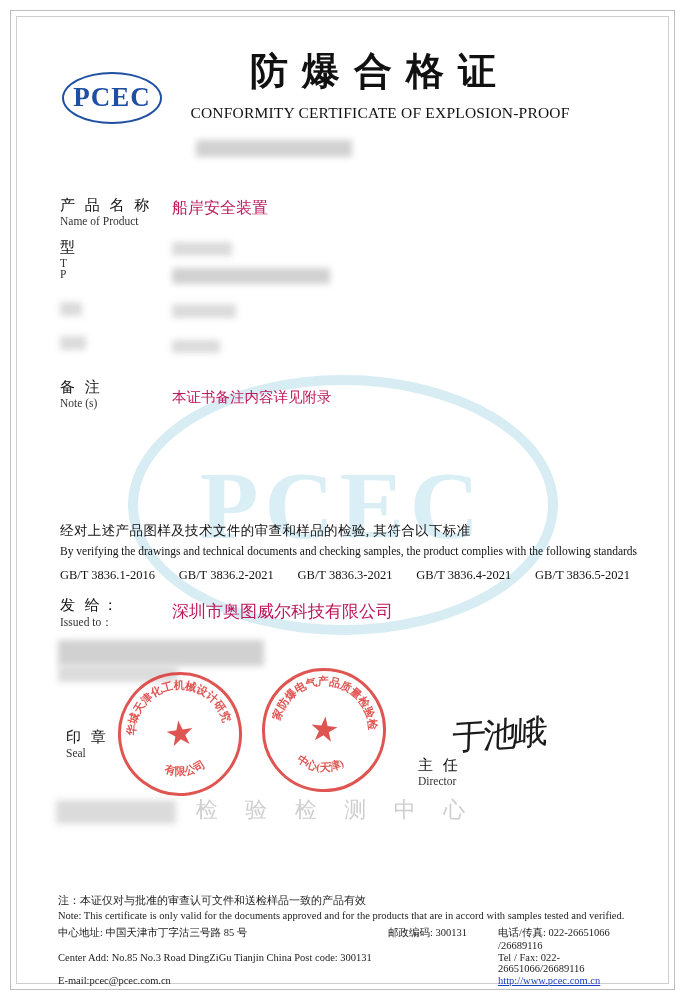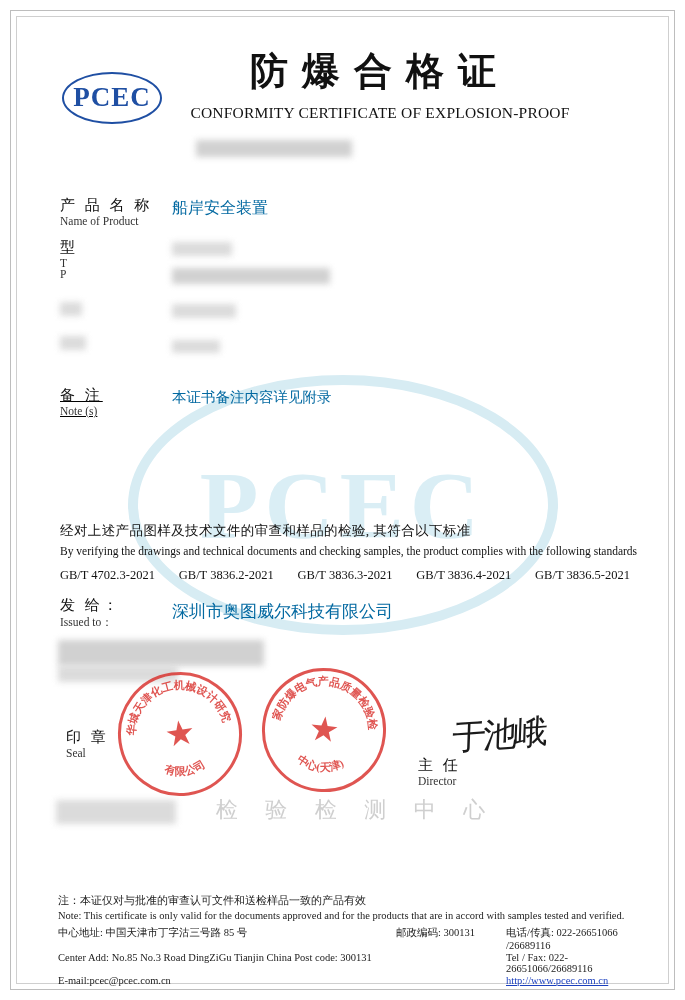--- a/index.html
+++ b/index.html
@@ -142,21 +142,21 @@
   }
   .lbl-en {
     font-family: "Liberation Serif", serif;
     font-size: 11.5px;
     color: #333;
     white-space: nowrap;
   }
   .val-cn {
     font-family: "Liberation Serif", serif;
     font-size: 16px;
-    color: #0369a1;
+    color: #be185d;
     white-space: nowrap;
   }
 
   
   .verify-cn {
     position: absolute;
     left: 60px;
     top: 522px;
     font-family: "Liberation Serif", serif;
     font-size: 13.5px;
@@ -239,21 +239,21 @@
     font-size: 34px;
     color: #1b1b1b;
     transform: rotate(-4deg) skewX(-6deg);
     z-index: 4;
     letter-spacing: -3px;
   }
 
   
   .faded-bottom {
     position: absolute;
-    left: 116px;
+    left: 96px;
     top: 795px;
     width: 480px;
     text-align: center;
     font-family: "Liberation Serif", serif;
     font-size: 22px;
     letter-spacing: 11px;
     color: #cfcfcf;
     z-index: 2;
     filter: blur(0.6px);
   }
@@ -277,21 +277,21 @@
     font-size: 10.5px;
     margin-bottom: 5px;
   }
   .footer .f-row {
     display: flex;
     font-family: "Liberation Serif", serif;
     font-size: 10.5px;
     margin-bottom: 1px;
   }
   .footer .f-row .c1 { width: 330px; }
-  .footer .f-row .c2 { width: 110px; margin-left: 8px; }
+  .footer .f-row .c2 { width: 110px; }
   .footer .f-row .c3 { flex: 1; }
   .footer a, .footer .link {
     color: #1a3fbf;
     text-decoration: underline;
   }
 </style>
 </head>
 <body>
 
 <div class="page">
@@ -325,31 +325,31 @@
     <div class="lbl-en">P</div>
   </div>
   <div class="redact" style="left:172px; top:268px; width:158px; height:16px;"></div>
 
   <div class="redact light" style="left:60px; top:302px; width:22px; height:14px;"></div>
   <div class="redact light" style="left:172px; top:304px; width:64px; height:14px;"></div>
 
   <div class="redact light" style="left:60px; top:336px; width:26px; height:14px;"></div>
   <div class="redact light" style="left:172px; top:340px; width:48px; height:13px;"></div>
 
-  <div class="field" style="left:60px; top:386px;text-decoration:underline;">
+  <div class="field" style="left:60px; top:378px;">
     <div class="lbl-cn">备      注</div>
     <div class="lbl-en">Note (s)</div>
   </div>
   <div class="field val-cn" style="left:172px; top:388px; font-size:14.5px;">本证书备注内容详见附录</div>
 
   <div class="verify-cn">经对上述产品图样及技术文件的审查和样品的检验, 其符合以下标准</div>
   <div class="verify-en">By verifying the drawings and technical documents and checking samples, the product complies with the following standards</div>
 
   <div class="standards">
-    <span>GB/T 4702.3-2021</span>
+    <span>GB/T 3836.1-2016</span>
     <span>GB/T 3836.2-2021</span>
     <span>GB/T 3836.3-2021</span>
     <span>GB/T 3836.4-2021</span>
     <span>GB/T 3836.5-2021</span>
   </div>
 
   <div class="field" style="left:60px; top:596px;">
     <div class="lbl-cn">发        给：</div>
     <div class="lbl-en">Issued      to：</div>
   </div>

